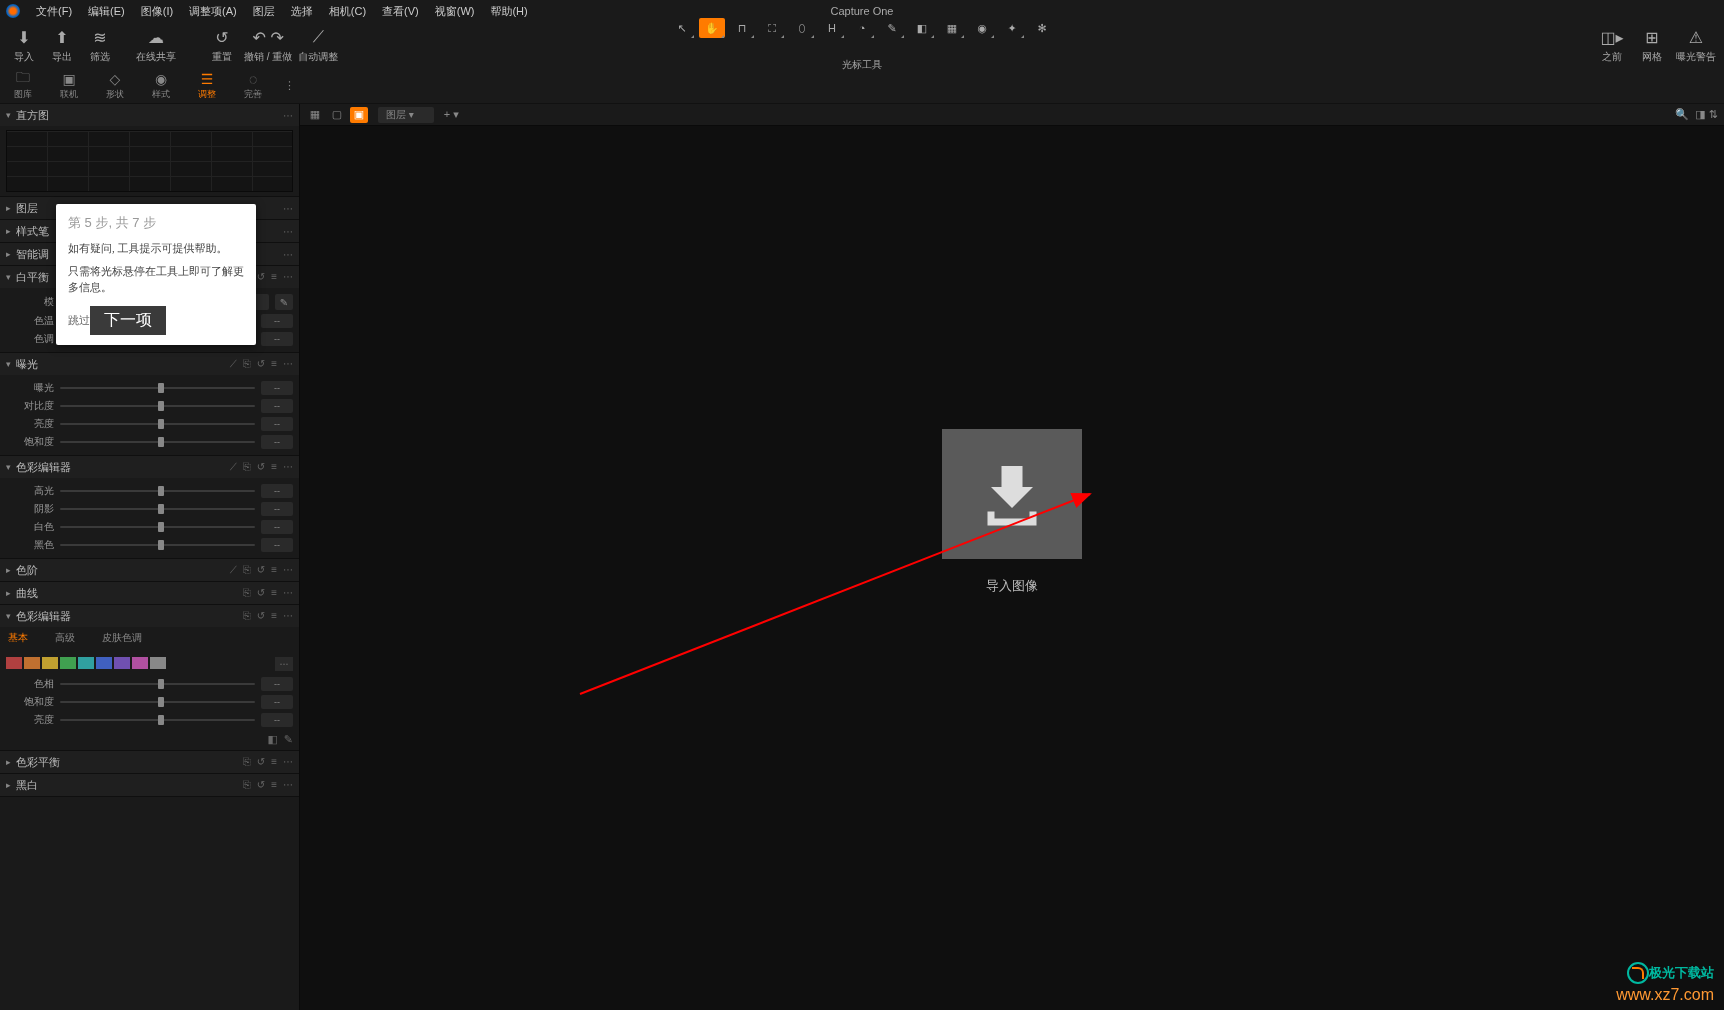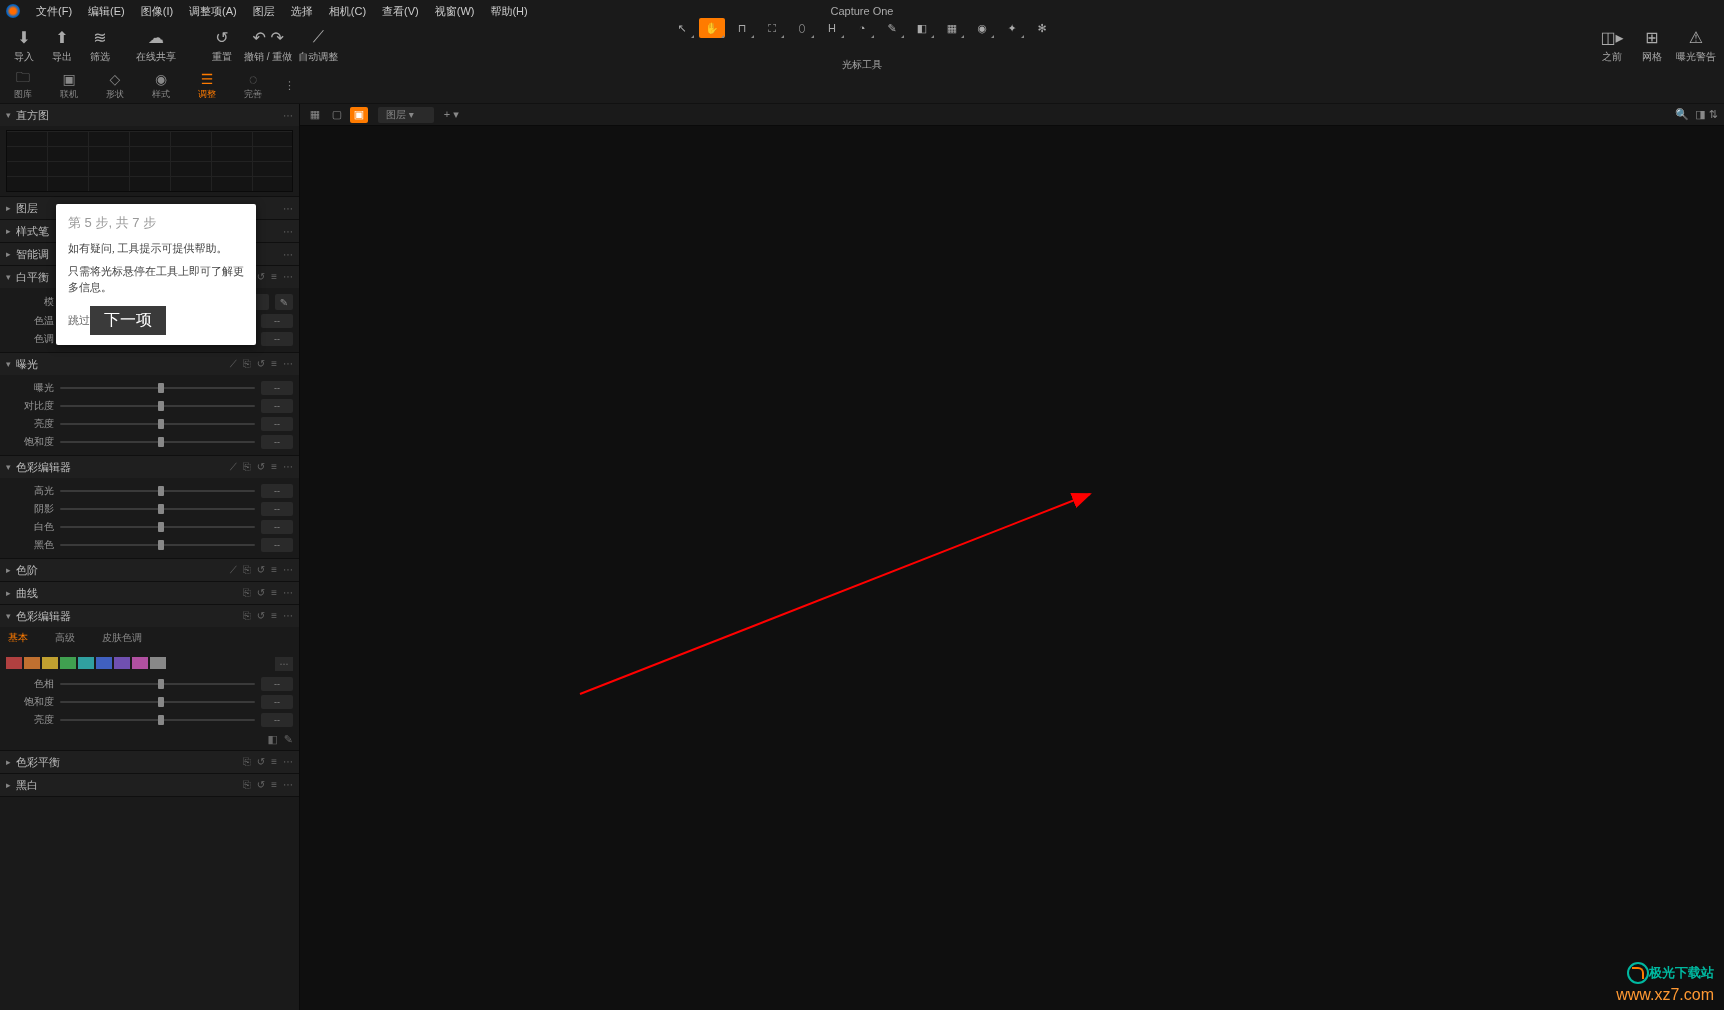--- a/index.html
+++ b/index.html
@@ -507,20 +507,30 @@
       <div class="view-mode">▢</div>
       <div class="view-mode active">▣</div>
       <div class="layer-dd"><span>图层</span> ▾</div>
       <div style="margin-left:6px;color:#888;cursor:pointer">+ ▾</div>
       <div class="viewer-right">
         <span>🔍</span>
         <span>◨ ⇅</span>
       </div>
     </div>
 
+    <div class="import-area">
+      <div class="import-box">
+        <svg width="70" height="70" viewBox="0 0 100 100">
+          <path d="M50 10 L50 55 M30 40 L50 60 L70 40 Z" stroke="#ddd" stroke-width="0" fill="#ddd"></path>
+          <polygon points="35,10 65,10 65,40 80,40 50,70 20,40 35,40" fill="#ddd"></polygon>
+          <path d="M20 75 L20 90 L80 90 L80 75" stroke="#ddd" stroke-width="10" fill="none"></path>
+        </svg>
+      </div>
+      <div class="import-label">导入图像</div>
+    </div>
 
     <svg class="red-arrow" style="left:270px;top:380px" width="540" height="220">
       <defs>
           <marker id="ah" markerWidth="10" markerHeight="8" refX="9" refY="4" orient="auto">
             <polygon points="0 0, 10 4, 0 8" fill="#ff0000"></polygon>
           </marker>
         </defs>
       <line x1="10" y1="210" x2="520" y2="10" stroke="#ff0000" stroke-width="2" marker-end="url(#ah)"></line>
     </svg>
   </div>

